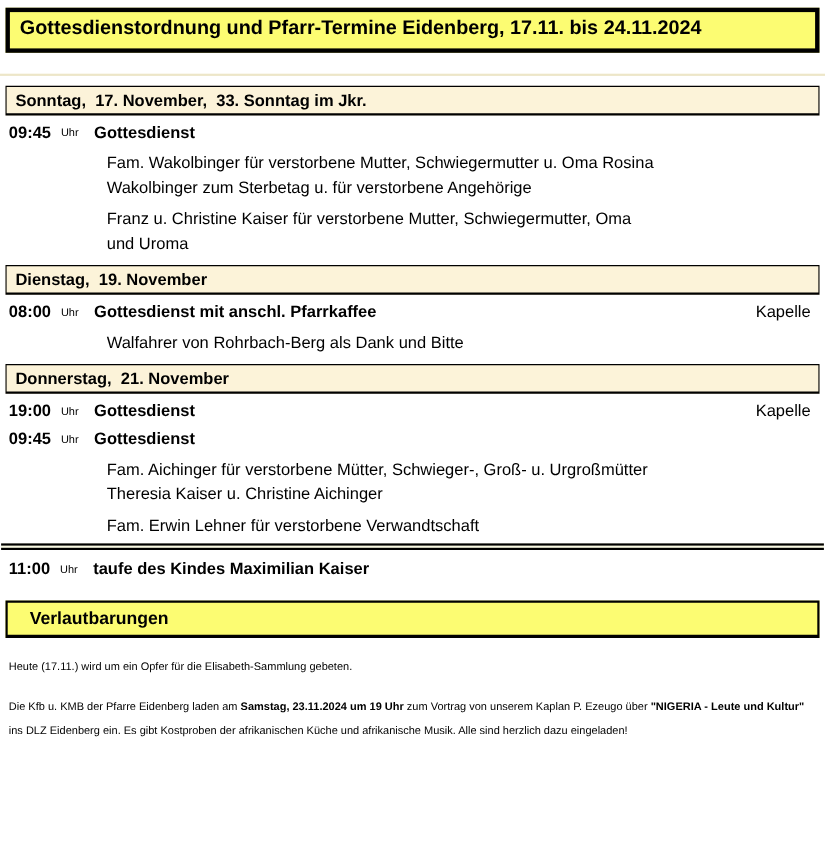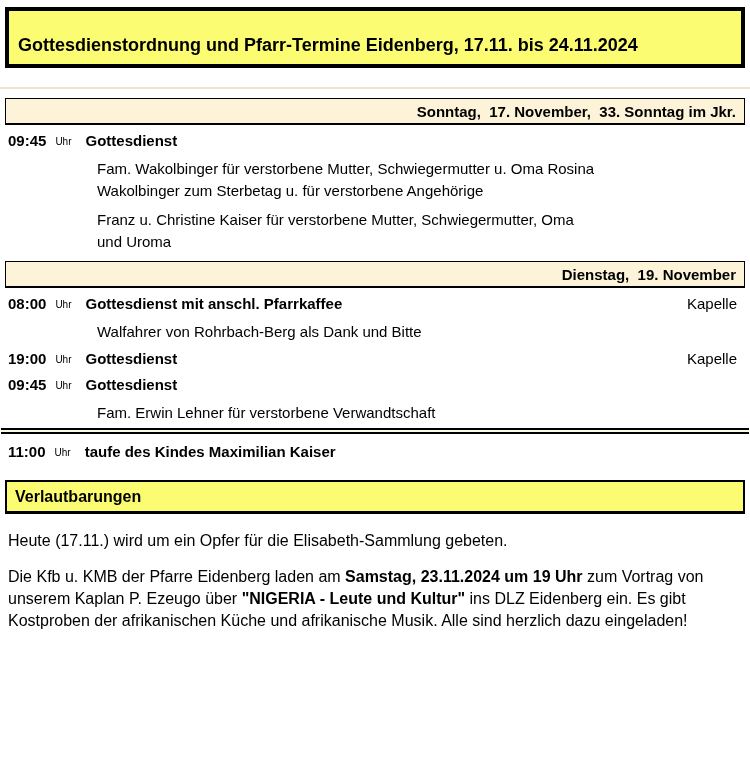--- a/index.html
+++ b/index.html
@@ -15,41 +15,40 @@
   }
   .page { width: 750px; }
 
   .title-banner {
     margin: 7px 5px 0 5px;
     background: #FCFC72;
     border: 4px solid #000000;
     font-weight: bold;
     font-size: 18px;
     line-height: 21px;
-    padding: 24px 4px 8px 9px;
+    padding: 4px 4px 8px 9px;
     white-space: pre-wrap;
   }
 
   .thin-rule {
     height: 2px;
     background: #EDE6C8;
     margin: 19px 0 0 0;
   }
 
   .section-header {
     margin: 8px 5px 0 5px;
     background: #FCF3D9;
     border: 1px solid #000000;
     border-bottom-width: 2px;
     font-weight: bold;
     font-size: 15px;
     line-height: 19px;
     padding: 3px 8px 2px 8px;
     white-space: pre-wrap;
-    text-align: right;
   }
   .section-header.first { margin-top: 9px; }
 
   .row {
     display: flex;
     align-items: center;
     margin-top: 5px;
     padding: 0 13px 0 8px;
     line-height: 21px;
   }
@@ -75,26 +74,26 @@
   .row.late { margin-top: 7px; }
 
   .ann-banner {
     margin: 18px 5px 0 5px;
     background: #FCFC72;
     border: 2px solid #000000;
     border-bottom-width: 3px;
     font-weight: bold;
     font-size: 16px;
     line-height: 20px;
-    padding: 5px 8px 4px 8px;
+    padding: 5px 8px 4px 20px;
   }
 
   .ann-p {
     margin: 16px 14px 0 8px;
-    font-size: 16px;
+    font-size: 10px;
     line-height: 22px;
   }
   .ann-p.second { margin-top: 14px; }
   .b { font-weight: bold; }
 </style>
 </head>
 <body>
 
 <div class="page">
 
@@ -116,33 +115,36 @@
 
   <div class="section-header">Dienstag,  19. November</div>
   <div class="row">
     <span class="time">08:00</span>
     <span class="unit">Uhr</span>
     <span class="event">Gottesdienst mit anschl. Pfarrkaffee</span>
     <span class="loc">Kapelle</span>
   </div>
   <div class="detail">Walfahrer von Rohrbach-Berg als Dank und Bitte</div>
 
+  <div class="section-header">Donnerstag,  21. November</div>
   <div class="row">
     <span class="time">19:00</span>
     <span class="unit">Uhr</span>
     <span class="event">Gottesdienst</span>
     <span class="loc">Kapelle</span>
   </div>
 
   <div class="row">
     <span class="time">09:45</span>
     <span class="unit">Uhr</span>
     <span class="event">Gottesdienst</span>
     <span class="loc"></span>
   </div>
+  <div class="detail">Fam. Aichinger für verstorbene Mütter, Schwieger-, Groß- u. Urgroßmütter
+Theresia Kaiser u. Christine Aichinger</div>
   <div class="detail">Fam. Erwin Lehner für verstorbene Verwandtschaft</div>
 
   <div class="double-rule"></div>
 
   <div class="row late">
     <span class="time">11:00</span>
     <span class="unit">Uhr</span>
     <span class="event">taufe des Kindes Maximilian Kaiser</span>
     <span class="loc"></span>
   </div>

